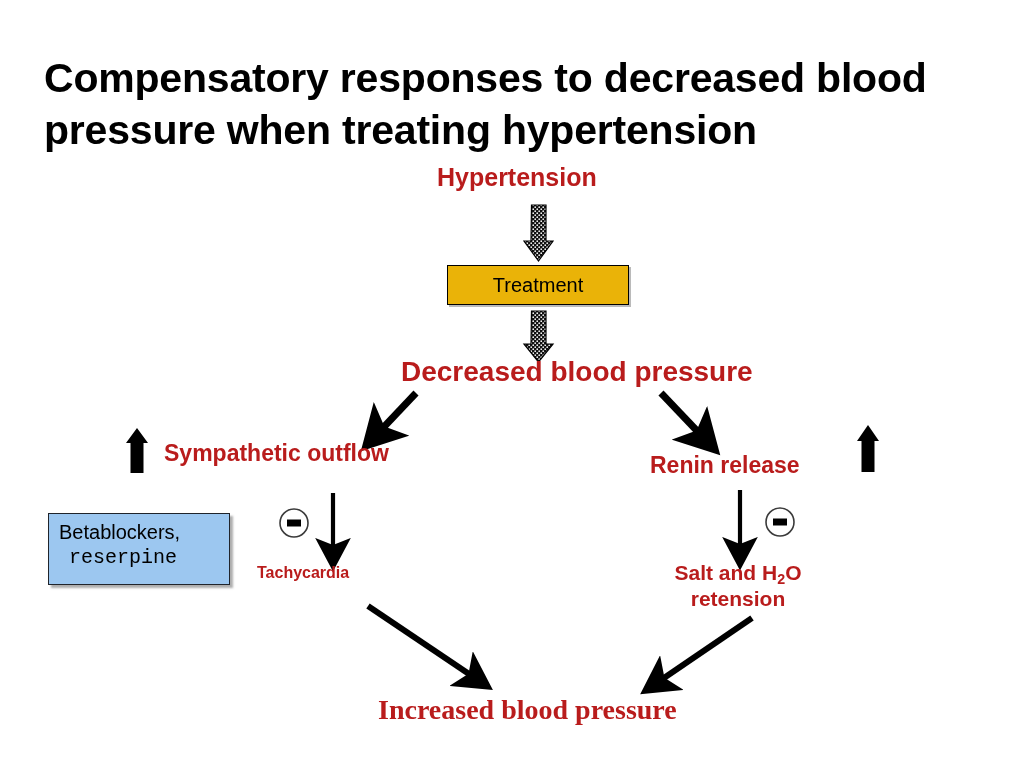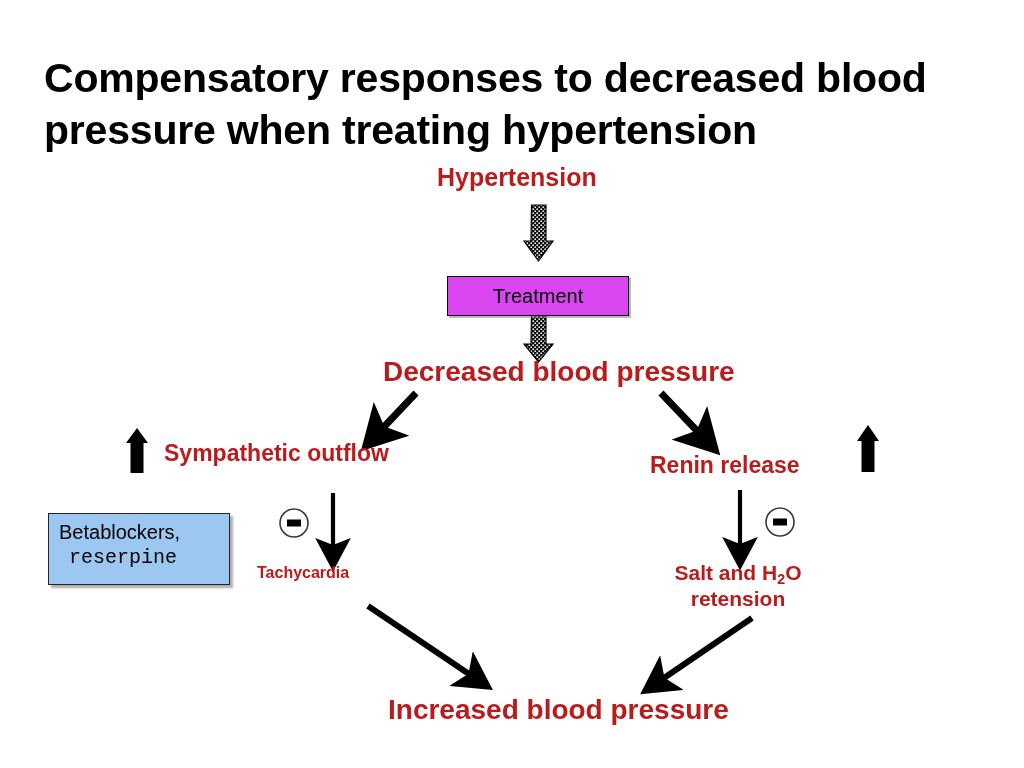--- a/index.html
+++ b/index.html
@@ -50,21 +50,21 @@
     color: #b91c1c;
     white-space: nowrap;
     line-height: 1.12;
   }
   #lbl-hypertension {
     left: 437px;
     top: 163px;
     font-size: 25px;
   }
   #lbl-decreased-bp {
-    left: 383px;
+    left: 401px;
     top: 356px;
     font-size: 28px;
   }
   #lbl-sympathetic {
     left: 164px;
     top: 441px;
     font-size: 23px;
   }
   #lbl-renin {
     left: 650px;
@@ -78,37 +78,38 @@
   }
   #lbl-salt {
     left: 658px;
     top: 561px;
     font-size: 21px;
     text-align: center;
     white-space: normal;
     width: 160px;
   }
   #lbl-increased-bp {
-    left: 388px;
+    left: 378px;
     top: 694px;
     font-size: 28px;
+    font-family: Liberation Serif, serif;
   }
   sub {
     font-size: 0.68em;
     vertical-align: -0.25em;
   }
 
   
   #box-treatment {
     left: 447px;
-    top: 276px;
+    top: 265px;
     width: 180px;
     height: 38px;
     border: 1px solid #000000;
-    background: #d946ef;
+    background: #eab308;
     display: flex;
     align-items: center;
     justify-content: center;
     font-size: 20px;
     font-weight: normal;
     color: #000;
     box-shadow: 2px 2px 0 rgba(130,130,130,0.55);
   }
 
   

